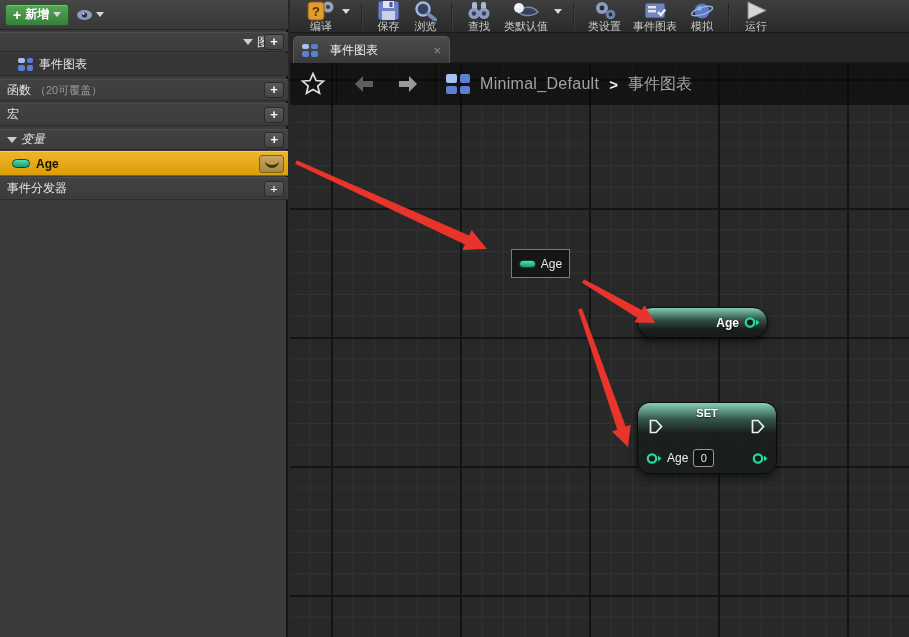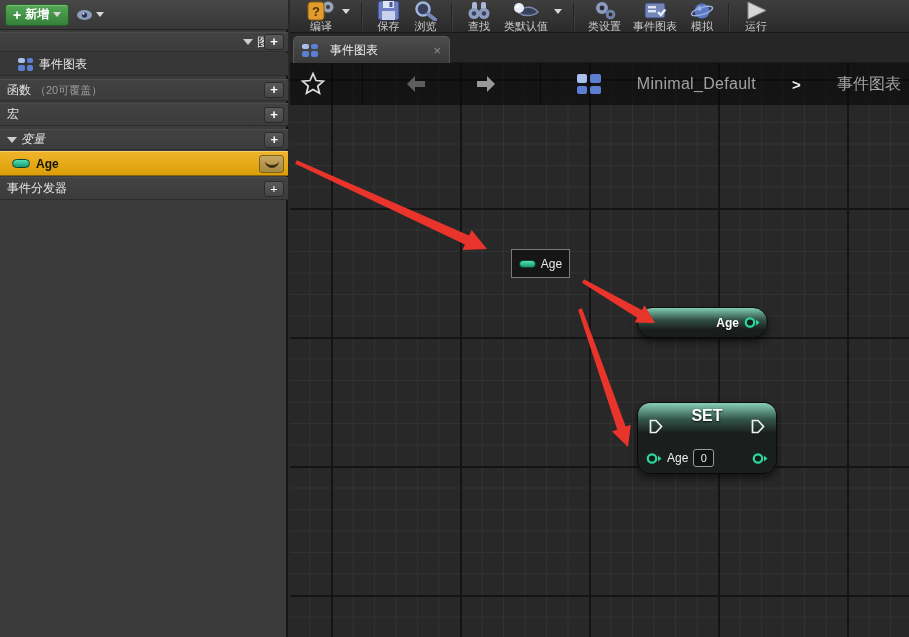--- a/index.html
+++ b/index.html
@@ -143,21 +143,21 @@
       linear-gradient(90deg,#141414 2px, transparent 2px),
       linear-gradient(#141414 2px, transparent 2px),
       linear-gradient(90deg,#323232 1px, transparent 1px),
       linear-gradient(#323232 1px, transparent 1px);
     background-size:129px 129px,129px 129px,21.5px 21.5px,21.5px 21.5px;
     background-position:41px 16px,41px 16px,19.5px 16px,19.5px 16px;
   }
   #breadcrumb-bar {
     position:absolute; left:0; top:0; width:619px; height:42px;
     background:rgba(8,8,8,.62);
-    display:flex; align-items:center; padding:0 8px; gap:10px;justify-content:space-between;
+    display:flex; align-items:center; padding:0 8px; gap:10px;
   }
   .bc-sep { width:1px; height:42px; background:rgba(0,0,0,.55); }
   .bc-root { color:#a2a2a2; font-size:16px; letter-spacing:.3px; }
   .bc-chevron { color:#f0f0f0; font-size:15px; font-weight:bold; }
   .bc-current { color:#a2a2a2; font-size:16px; }
 
   
   .drag-node {
     position:absolute; left:221px; top:186px; width:59px; height:29px;
     background:#161616; border:1px solid #7a7a7a;
@@ -183,21 +183,21 @@
     background:rgba(26,30,28,.94);
     border:1px solid #0a0a0a;
     box-shadow:0 4px 8px rgba(0,0,0,.55);
   }
   .set-header {
     height:30px; border-radius:12px 12px 0 0;
     background:linear-gradient(180deg, rgba(142,217,189,.95) 0%, rgba(60,107,91,.72) 55%, rgba(30,40,36,0) 100%);
   }
   .set-title {
     position:absolute; left:0; top:4px; width:100%; text-align:center;
-    color:#fff; font-size:16px; font-weight:bold; text-shadow:0 1px 2px rgba(0,0,0,.85);
+    color:#fff; font-size:11px; font-weight:bold; text-shadow:0 1px 2px rgba(0,0,0,.85);
   }
   .exec-in  { position:absolute; left:11px;  top:16px; }
   .exec-out { position:absolute; right:11px; top:16px; }
   .set-data-row {
     position:absolute; left:0; top:44px; width:100%; height:22px;
     display:flex; align-items:center; padding:0 8px; gap:5px;
     color:#f0f0f0; font-size:12px;
   }
   .value-box {
     width:21px; height:18px; background:#101312;

